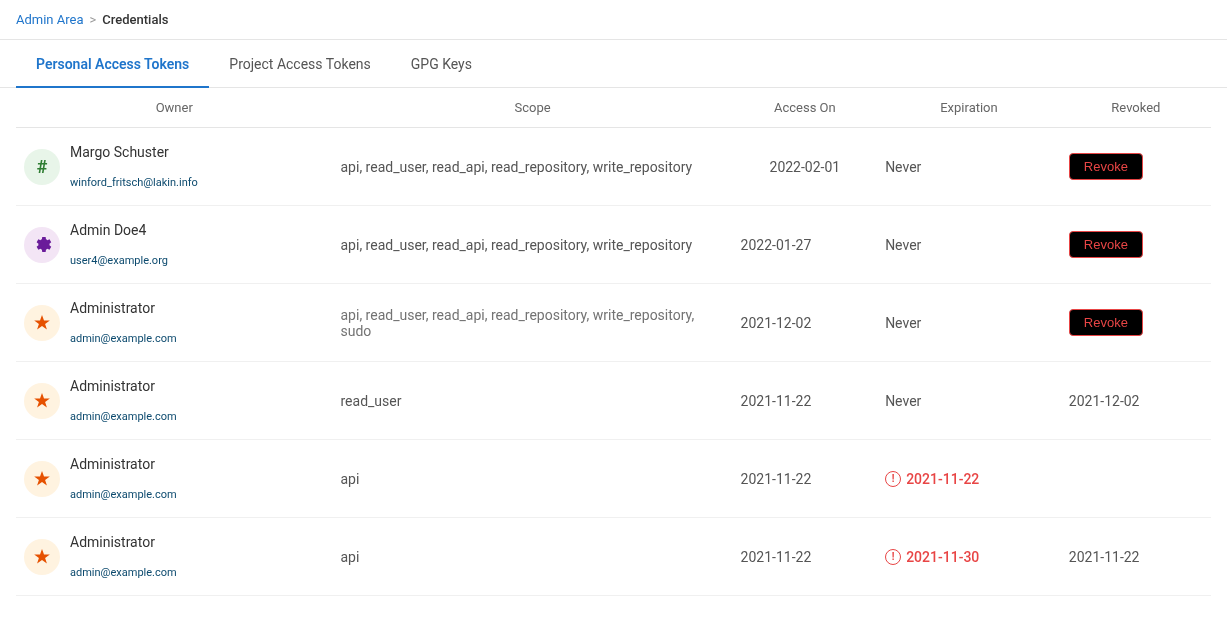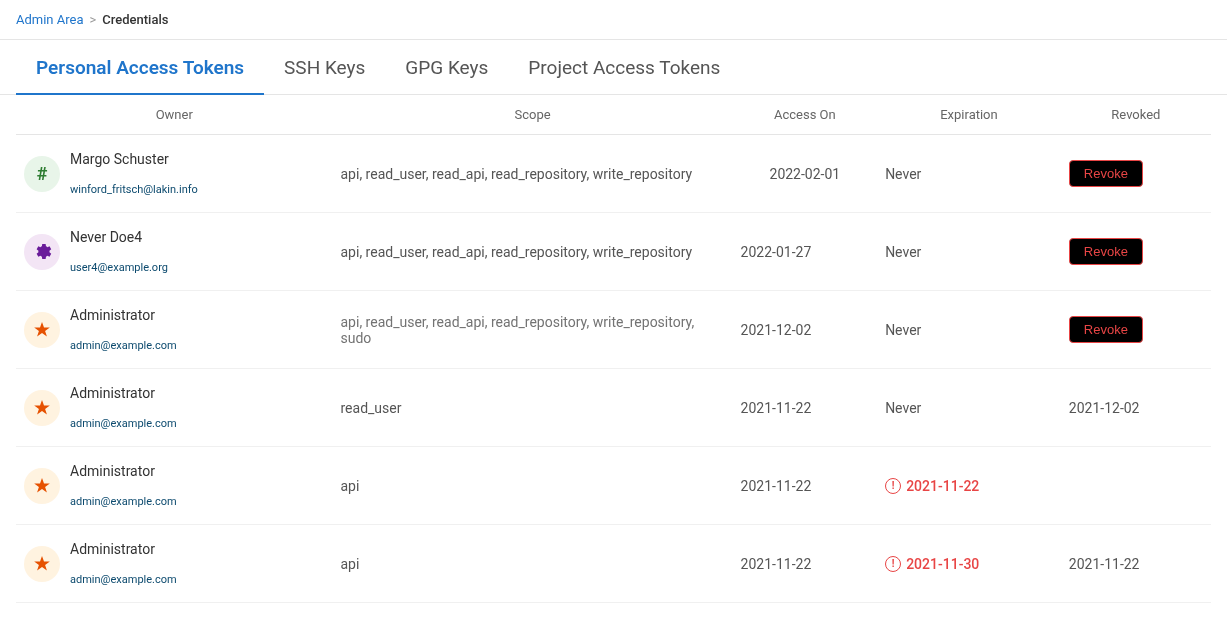--- a/index.html
+++ b/index.html
@@ -25,21 +25,21 @@
     .breadcrumb .sep { color: #999; }
     .breadcrumb .current { color: #333; font-weight: 500; }
     .tabs {
       display: flex;
       border-bottom: 1px solid #e5e5e5;
       padding: 0 16px;
     }
     .tab {
       padding: 16px 20px 14px;
       cursor: pointer;
-      font-size: 19px;
+      font-size: 14px;
       color: #555;
       border-bottom: 2px solid transparent;
       margin-bottom: -1px;
       text-decoration: none;
     }
     .tab.active {
       color: #1f75cb;
       border-bottom: 2px solid #1f75cb;
       font-weight: 600;
     }
@@ -121,23 +121,22 @@
 <body>
 
 <div class="breadcrumb">
   <a href="#">Admin Area</a>
   <span class="sep">&gt;</span>
   <span class="current">Credentials</span>
 </div>
 
 <div class="tabs">
   <a class="tab active">Personal Access Tokens</a>
-  <a class="tab">SSH Keys</a>
+  <a class="tab">Project Access Tokens</a>
   <a class="tab">GPG Keys</a>
-  <a class="tab">Project Access Tokens</a>
 </div>
 
 <div class="content">
   <table>
     <thead>
       <tr>
         <th>Owner</th>
         <th>Scope</th>
         <th>Access On</th>
         <th>Expiration</th>
@@ -170,21 +169,21 @@
     <div class="owner-cell">
       <div class="avatar">
                 <svg width="36" height="36" viewBox="0 0 36 36" xmlns="http://www.w3.org/2000/svg">
       <circle cx="18" cy="18" r="18" fill="#f3e5f5"></circle>
       <g fill="#6a1b9a" transform="translate(8,8)">
         <path d="M10 6.5c-1.93 0-3.5 1.57-3.5 3.5s1.57 3.5 3.5 3.5 3.5-1.57 3.5-3.5-1.57-3.5-3.5-3.5zm0 5.5c-1.1 0-2-.9-2-2s.9-2 2-2 2 .9 2 2-.9 2-2 2zm7.43-1.67c.04-.27.07-.55.07-.83s-.03-.56-.07-.84l1.8-1.41-1.71-2.96-2.12.85c-.44-.34-.92-.62-1.44-.83l-.32-2.26h-3.42l-.32 2.26c-.52.21-1 .49-1.44.83l-2.12-.85-1.71 2.96 1.8 1.41c-.04.28-.07.56-.07.84s.03.56.07.83l-1.8 1.42 1.71 2.96 2.12-.85c.44.34.92.62 1.44.83l.32 2.26h3.42l.32-2.26c.52-.21 1-.49 1.44-.83l2.12.85 1.71-2.96-1.8-1.42z"></path>
       </g>
     </svg>
               </div>
       <div class="owner-info">
-        <div class="name">Never Doe4</div>
+        <div class="name">Admin Doe4</div>
         <div class="email">user4@example.org</div>
       </div>
     </div>
           </td>
           <td style="max-width: 240px; color: rgb(85, 85, 85);">api, read_user, read_api, read_repository, write_repository</td>
           <td style="color: rgb(85, 85, 85);">2022-01-27</td>
           <td style="color: rgb(85, 85, 85);">Never</td>
           <td><button class="revoke-btn">Revoke</button></td>
         </tr>
         <tr>

